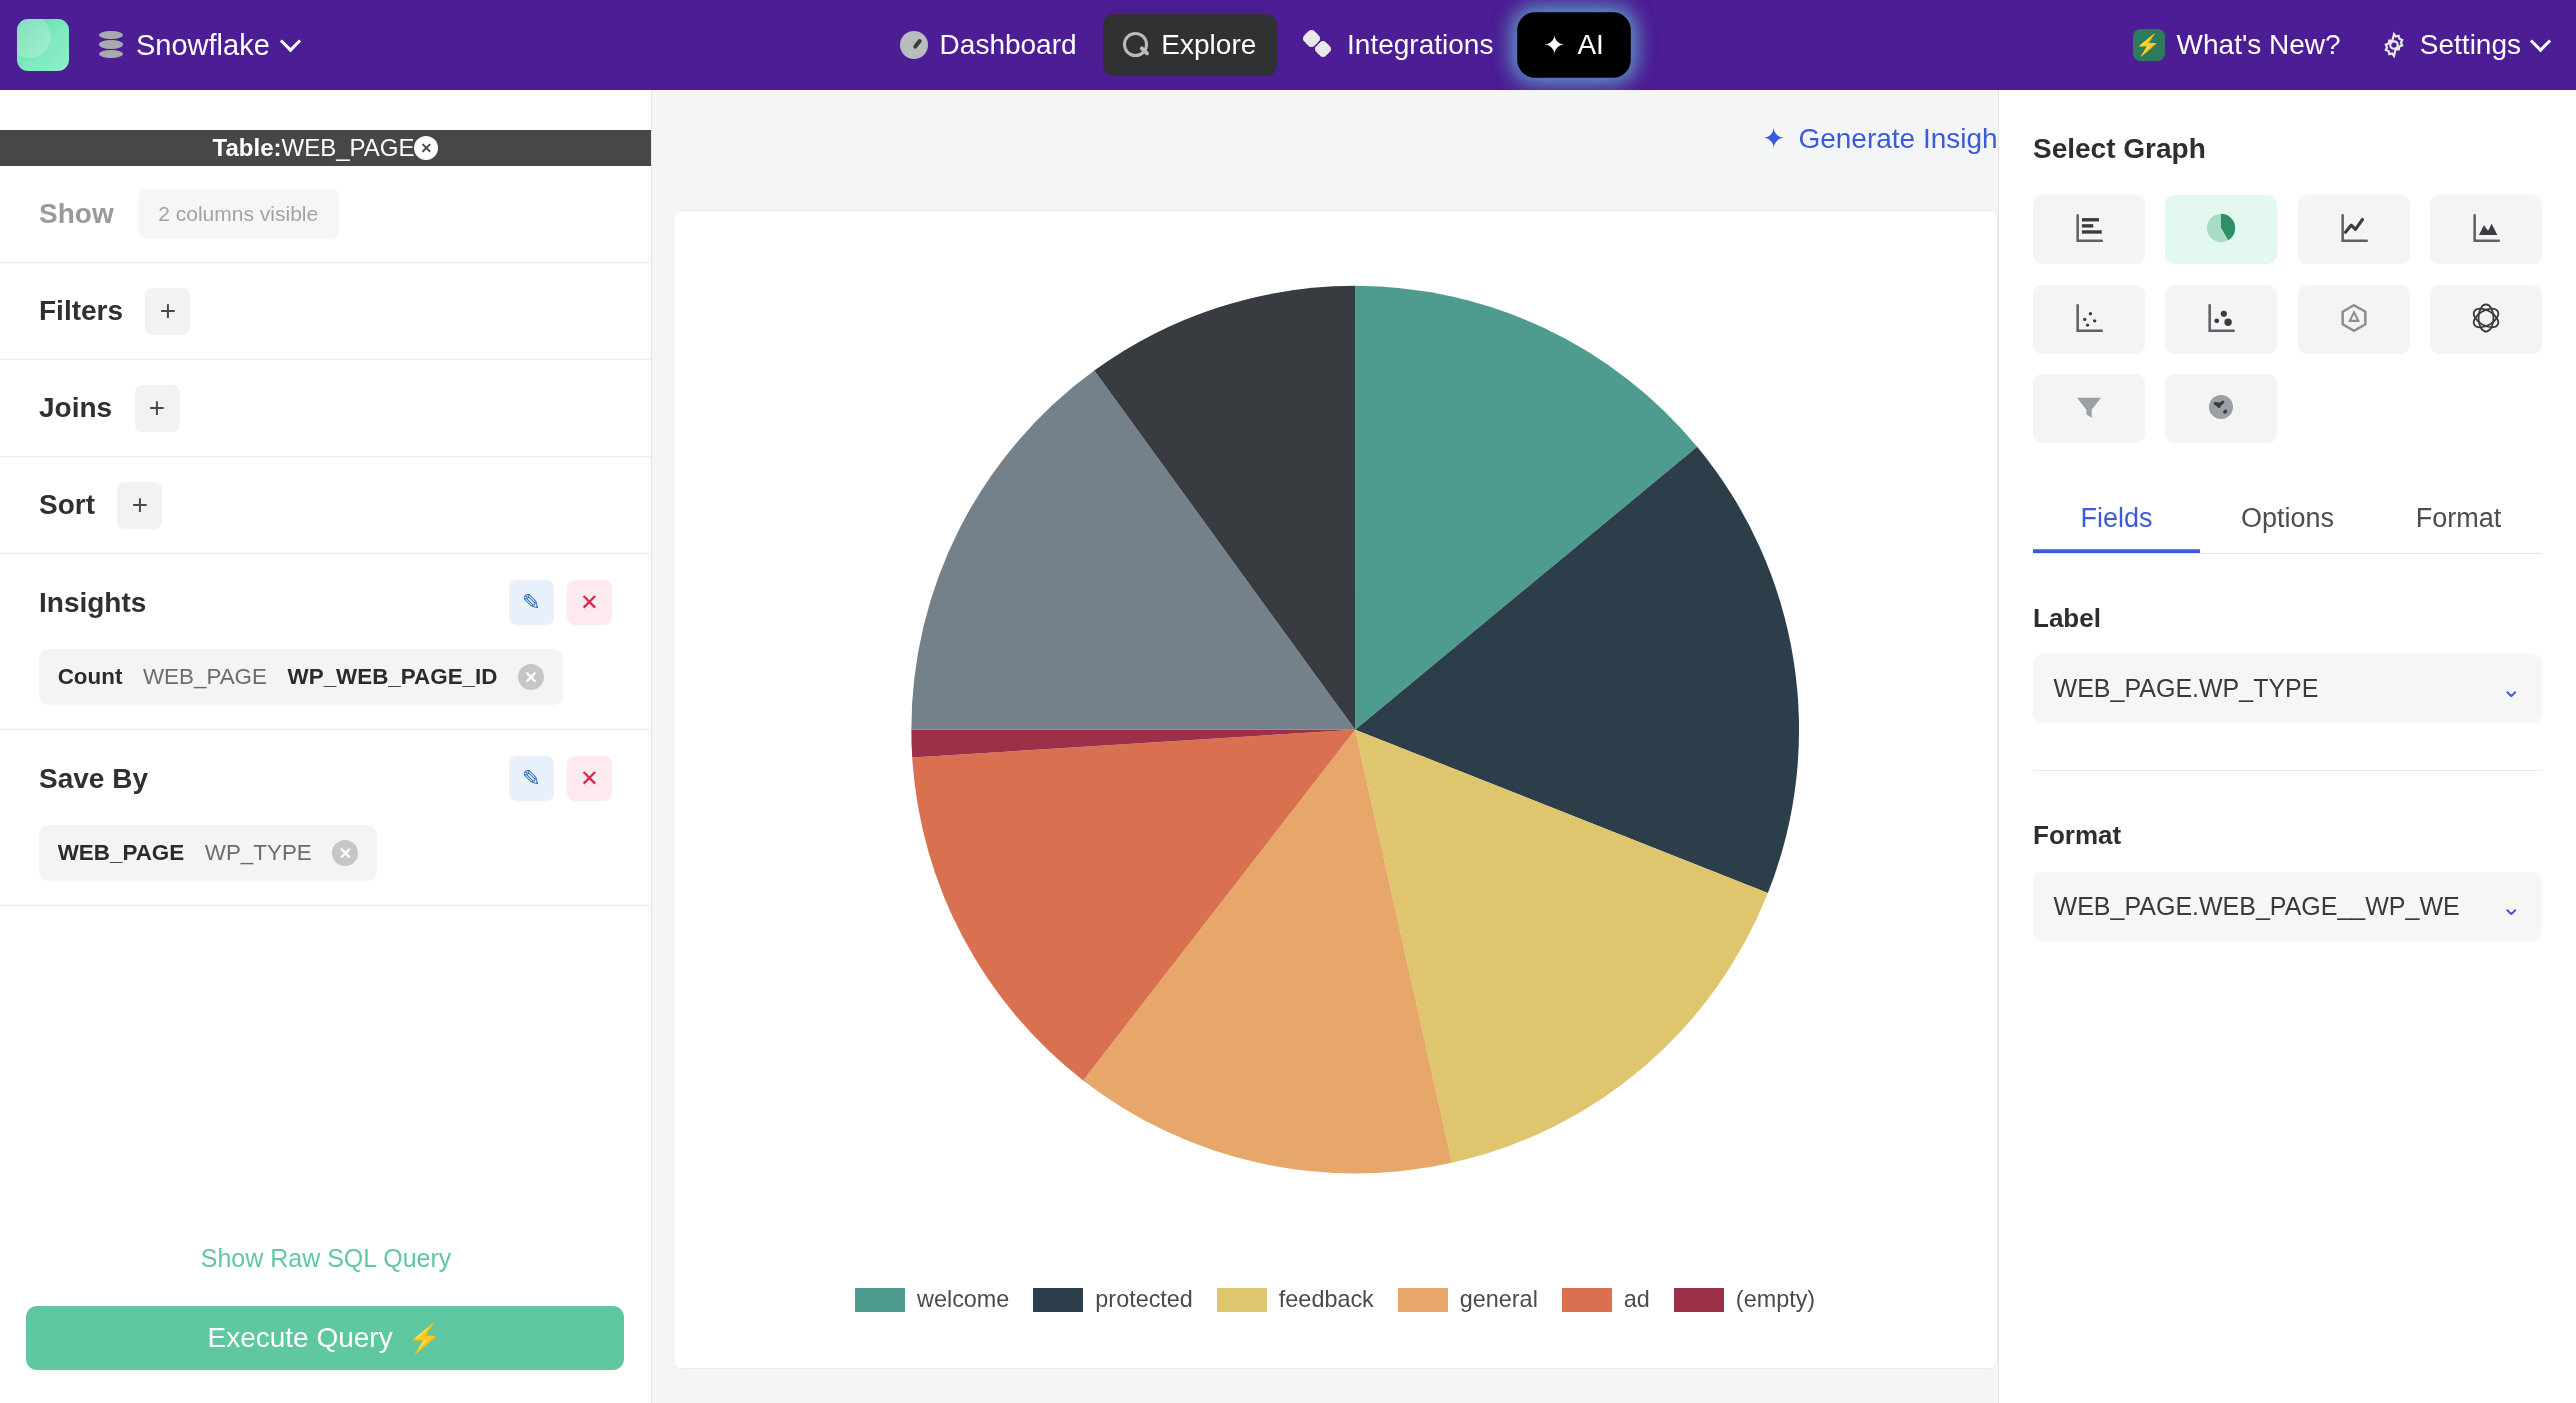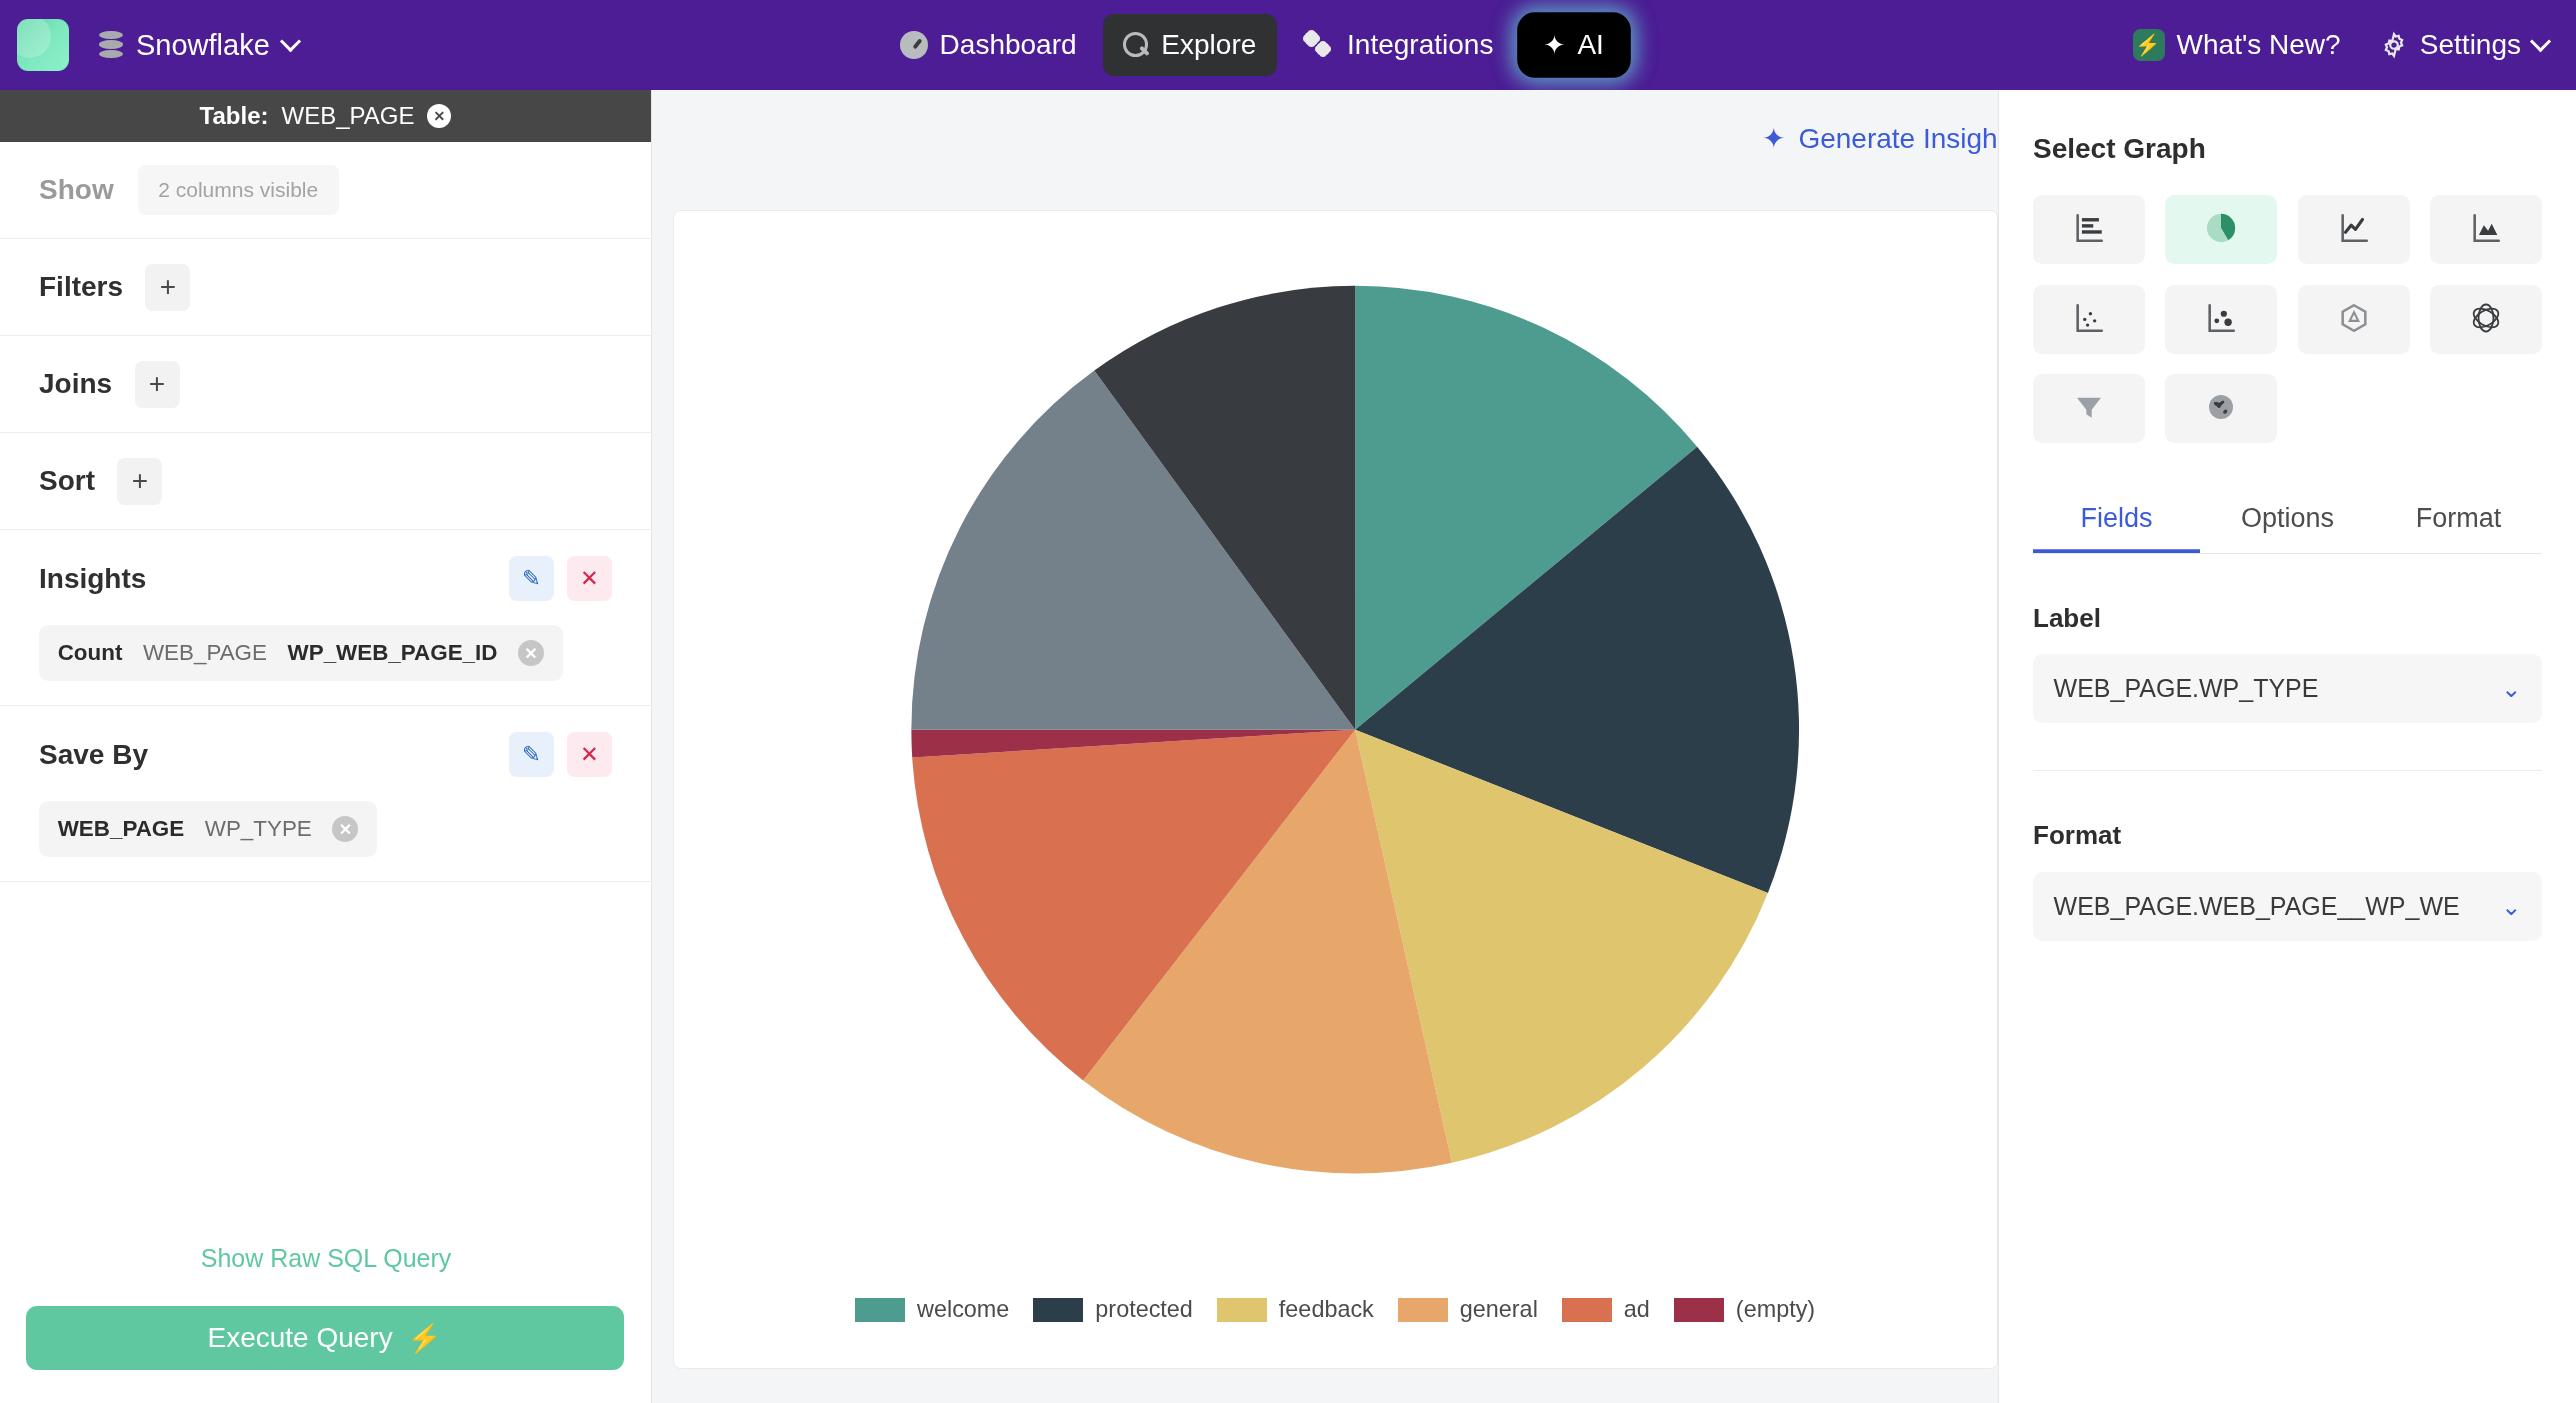--- a/index.html
+++ b/index.html
@@ -104,23 +104,24 @@
   .icon-sparkle { font-size: 26px; color: #ffffff; line-height: 1; }
   .icon-gear-outline { width:28px; height:28px; display:inline-block; }
 
   
   .sidebar {
     position: absolute; top: 90px; left: 0;
     width: 652px; height: 1314px;
     background: #ffffff; border-right: 0.9px solid #e6e6e6;
   }
   .table-header {
-    height: 52px; background: #474747; color: #ffffff;
-    display: flex; align-items: center; justify-content: center; gap: 13px;
+    height: 36px; background: #474747; color: #ffffff;
+    display: flex; align-items: center; justify-content: center; 
     font-size: 24px;
+    margin-top: 40px;
   }
   .table-header .lbl { font-weight: bold; }
   .chip-x {
     width: 24px; height: 24px; border-radius: 50%;
     background: #ffffff; color: #474747;
     display: flex; align-items: center; justify-content: center;
     font-size: 14px; font-weight: bold; cursor: pointer;
   }
   .srow {
     display: flex; align-items: center;
@@ -204,21 +205,21 @@
     background: #2c2e30; color: #ffffff;
     padding: 0 28px; height: 71px; border-radius: 9.3px;
     font-size: 27px; cursor: pointer;
   }
   .canvas {
     position: absolute; left: 20.6px; top: 120px;
     width: 1325px; height: 1159px;
     background: #ffffff; border: 0.9px solid #e9eaeb; border-radius: 7.5px;
   }
   .legend {
-    position: absolute; left: 0; bottom: 39px; width: 100%;
+    position: absolute; left: 0; bottom: 49px; width: 100%;
     display: flex; flex-wrap: wrap; justify-content: center;
     gap: 0px 24px; padding: 0 84px;
   }
   .legend-item {
     display: flex; align-items: center; gap: 12px;
     font-size: 23.4px; color: #4b4b4b; margin: 5.6px 0;
   }
   .swatch { width: 50px; height: 24px; display: inline-block; }
 
   

